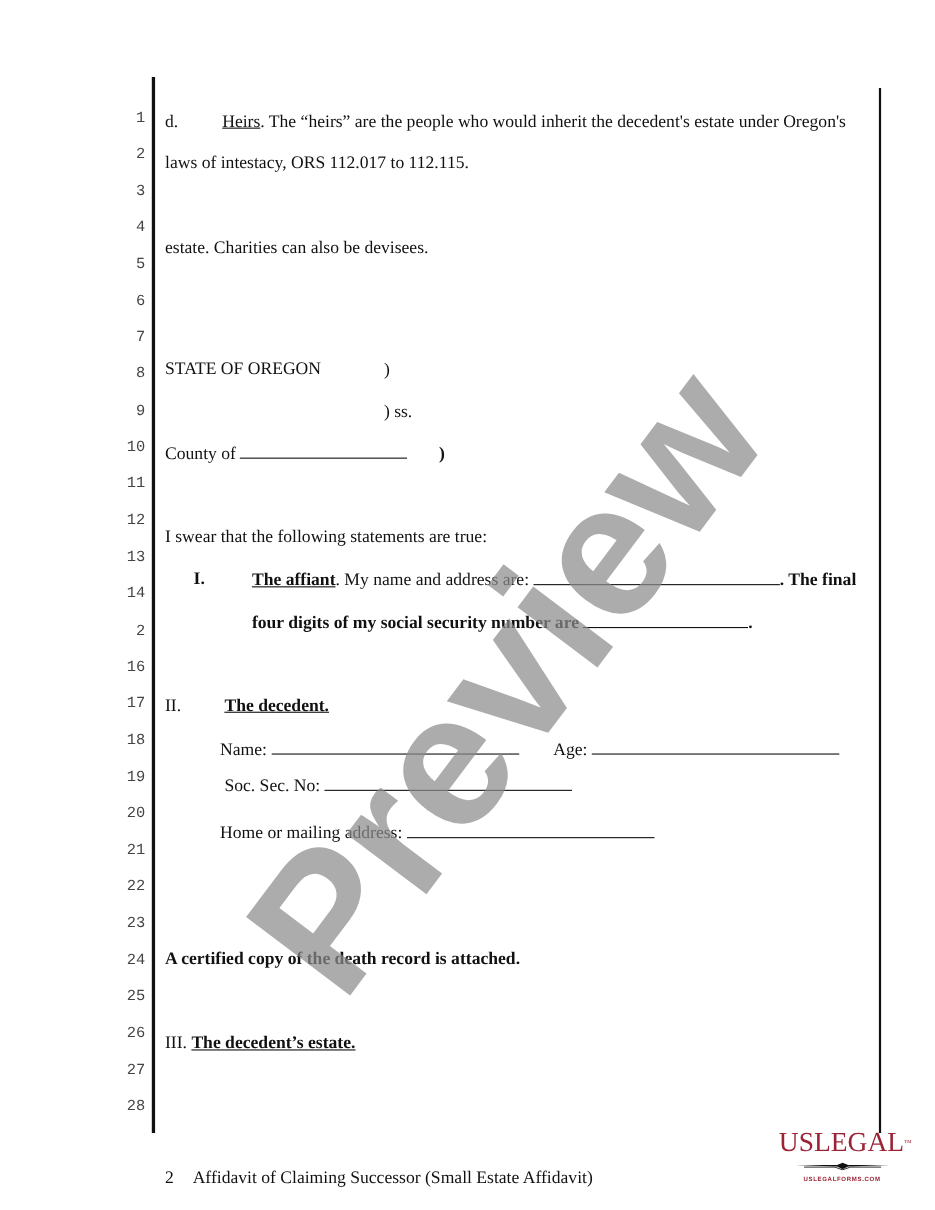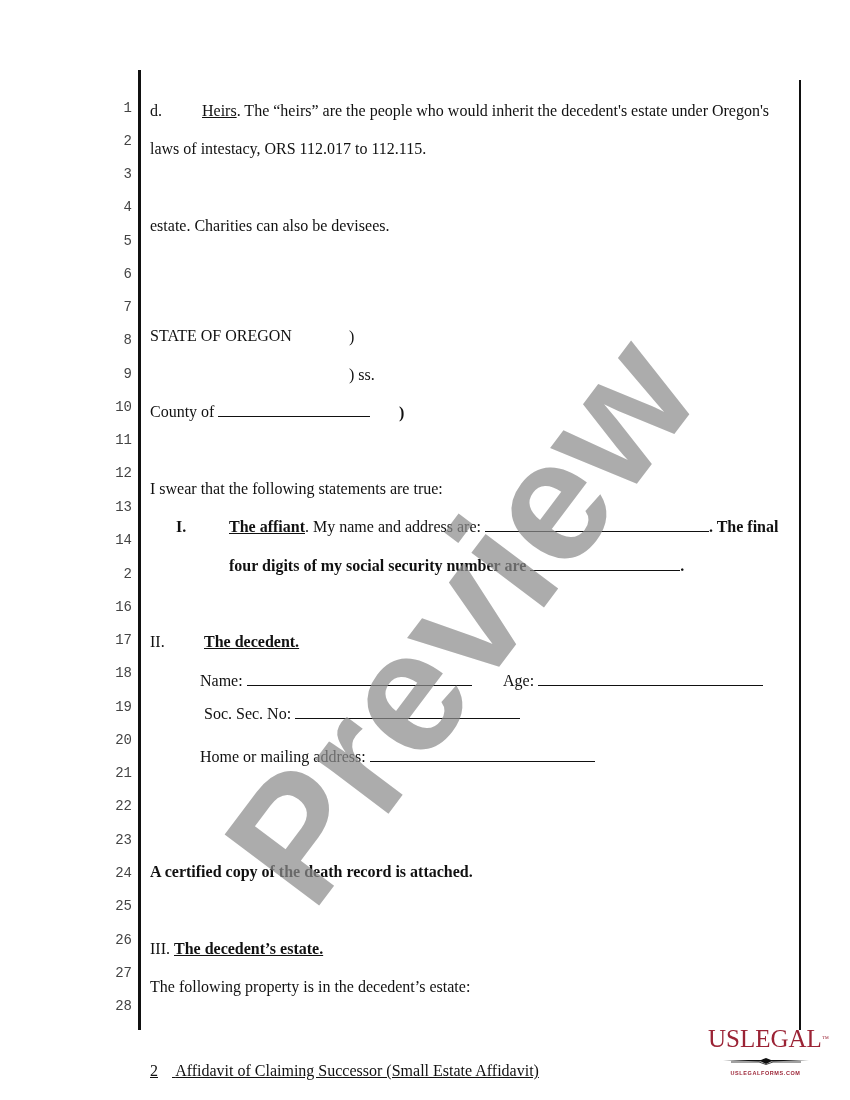--- a/index.html
+++ b/index.html
@@ -9,21 +9,21 @@
     }
     .page { position: absolute; inset: 0; }
     .left-rule { position: absolute; left: 138px; top: 70px; width: 3px; height: 960px; background: #111; }
     .right-rule { position: absolute; left: 799px; top: 80px; width: 2px; height: 950px; background: #111; }
     .ln { position: absolute; left: 108px; width: 24px; text-align: right;
       font-family: "Liberation Mono", "DejaVu Sans Mono", monospace; font-size: 14px; color: #444; }
     .line { position: absolute; font-size: 16px; white-space: nowrap; line-height: 20px; }
     .u { text-decoration: underline; }
     .b { font-weight: bold; }
     .blank { display: inline-block; border-bottom: 1.5px solid #111; height: 14px; vertical-align: baseline; }
-    .footer { position: absolute; left: 150px; top: 1062px; font-size: 16px; text-decoration: underline; }
+    .footer { position: absolute; left: 150px; top: 1062px; font-size: 16px; }
     .footer .num { margin-right: 14px; }
     .logo { position: absolute; left: 708px; top: 1026px; width: 115px; text-align: center; }
     .logo .word { font-family: "Liberation Serif", serif; font-size: 25px; color: #9b2335; letter-spacing: 0px; line-height: 26px; }
     .logo .tm { font-size: 7px; vertical-align: top; color: #9b2335; }
     .logo .wing { height: 8px; margin: 1px auto 1px; width: 90px; }
     .logo .url { font-family: "Liberation Sans", sans-serif; font-size: 5.5px; color: #9b2335; letter-spacing: 0.6px; font-weight: bold; }
     .watermark { position: absolute; left: 110px; top: 520px; transform: rotate(-53deg); transform-origin: center;
       font-family: "Liberation Sans", "DejaVu Sans", sans-serif; font-weight: bold; font-size: 172px;
       color: rgba(140,140,140,0.72); pointer-events: none; white-space: nowrap; width: 700px; text-align: center; }
   </style>
@@ -110,21 +110,20 @@
   <div class="line" style="left:200px; top:747px">
     <span>Home or mailing address:</span>
     <span class="blank" style="width:225px"></span>
   </div>
   <div class="line b" style="left:150px; top:862px">A certified copy of the death record is attached.</div>
 
   <div class="line" style="left:150px; top:939px">
     <span>III.</span>
     <span class="b u">The decedent’s estate.</span>
   </div>
-  <div class="line" style="left:150px; top:977px">The following property is in the decedent’s estate:</div>
 
   <div class="watermark">Preview</div>
 
   <div class="footer">
     <span class="num">2</span>
     <span>Affidavit of Claiming Successor (Small Estate Affidavit)</span>
   </div>
 
   <div class="logo">
     <div class="word"><span>USLEGAL</span><span class="tm">™</span></div>

